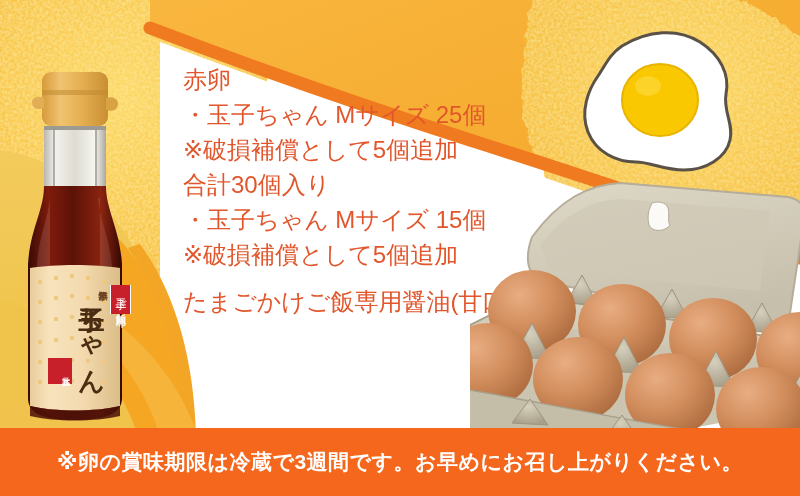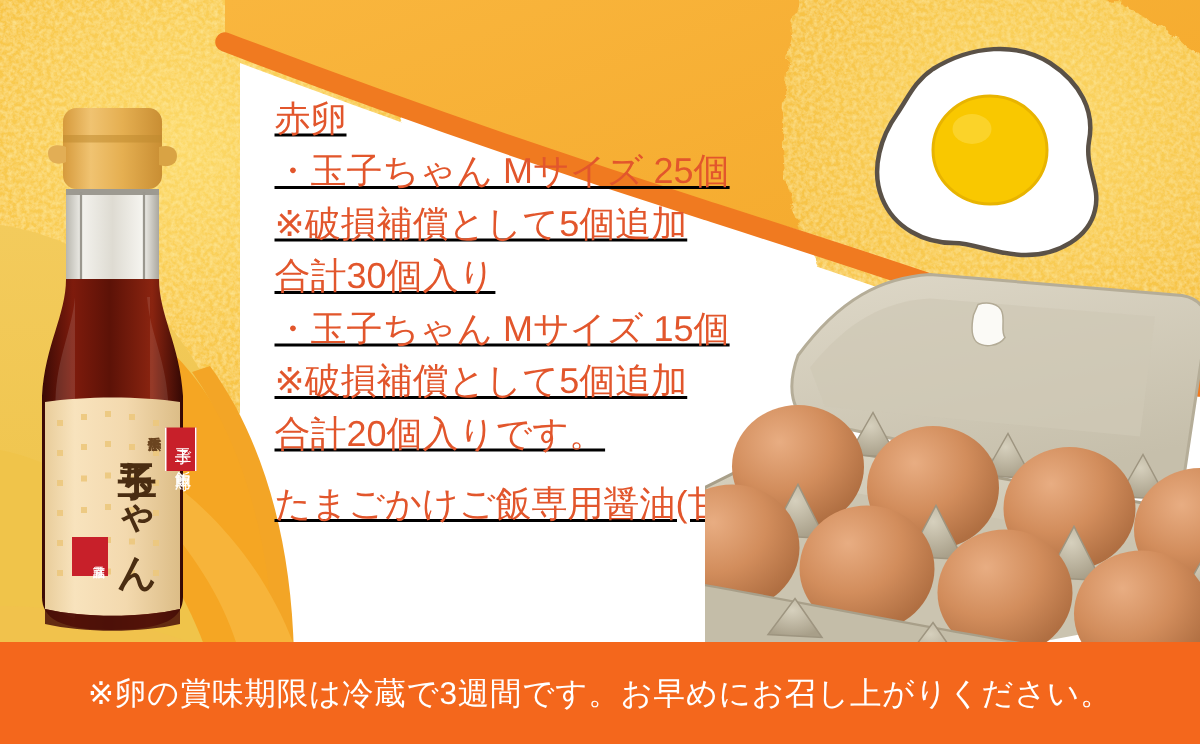--- a/index.html
+++ b/index.html
@@ -10,38 +10,37 @@
   }
   #stage{position:relative;width:800px;height:496px;overflow:hidden;background:#ffffff;}
 
   
   .bg-svg{position:absolute;inset:0;width:800px;height:496px;}
 
   
   .copy{
     position:absolute;left:183px;top:62px;width:340px;
     z-index:40;
-    text-decoration:underline;
   }
   .copy .line{
     font-size:24px;line-height:35px;
     color:#e2562c;white-space:nowrap;
     letter-spacing:0px;
   }
   .copy .gap{height:12px;}
 
   
   .banner{
     position:absolute;left:0;top:428px;width:800px;height:68px;
     background:#f4671c;z-index:60;
   }
   .banner-text{
     position:absolute;left:0;top:428px;width:800px;height:68px;
     display:flex;align-items:center;justify-content:center;
-    color:#ffffff;font-size:21px;font-weight:normal;
+    color:#ffffff;font-size:21px;font-weight:bold;
     letter-spacing:0.5px;z-index:75;white-space:nowrap;
   }
 
   
   .bottle{position:absolute;left:20px;top:68px;width:125px;height:360px;z-index:50;}
   .bottle svg{display:block;}
 
   
   .lbl-main{
     position:absolute;z-index:55;
@@ -315,21 +314,20 @@
   <div class="lbl-red">玉子ご飯専用</div>
   <div class="lbl-seal">蔵元直詰</div>
 
   <div class="copy">
     <div class="line">赤卵</div>
     <div class="line">・玉子ちゃん Mサイズ 25個</div>
     <div class="line">※破損補償として5個追加</div>
     <div class="line">合計30個入り</div>
     <div class="line">・玉子ちゃん Mサイズ 15個</div>
     <div class="line">※破損補償として5個追加</div>
-    <div class="line">合計20個入りです。</div>
     <div class="gap"></div>
     <div class="line">たまごかけご飯専用醤油(甘口)</div>
   </div>
 
   <div class="banner"></div>
   <div class="banner-text">※卵の賞味期限は冷蔵で3週間です。お早めにお召し上がりください。</div>
 
 </div>
 
 </body></html>

